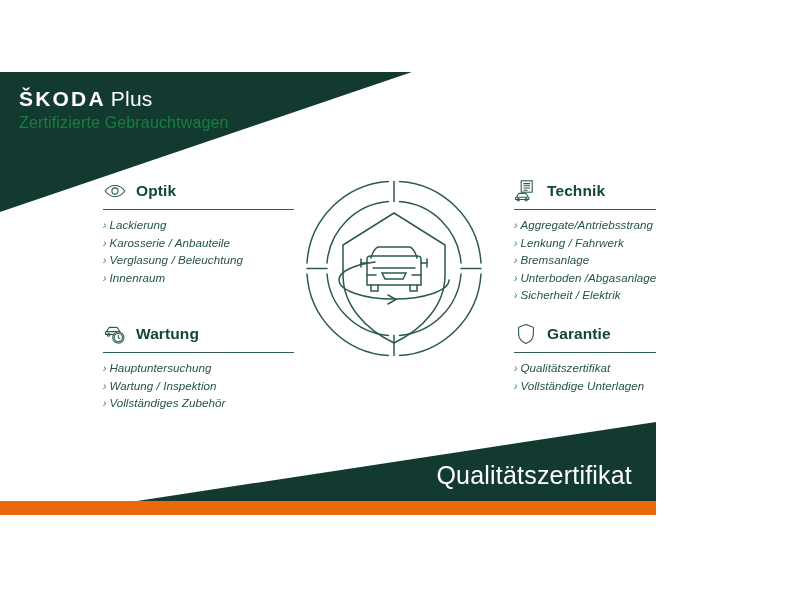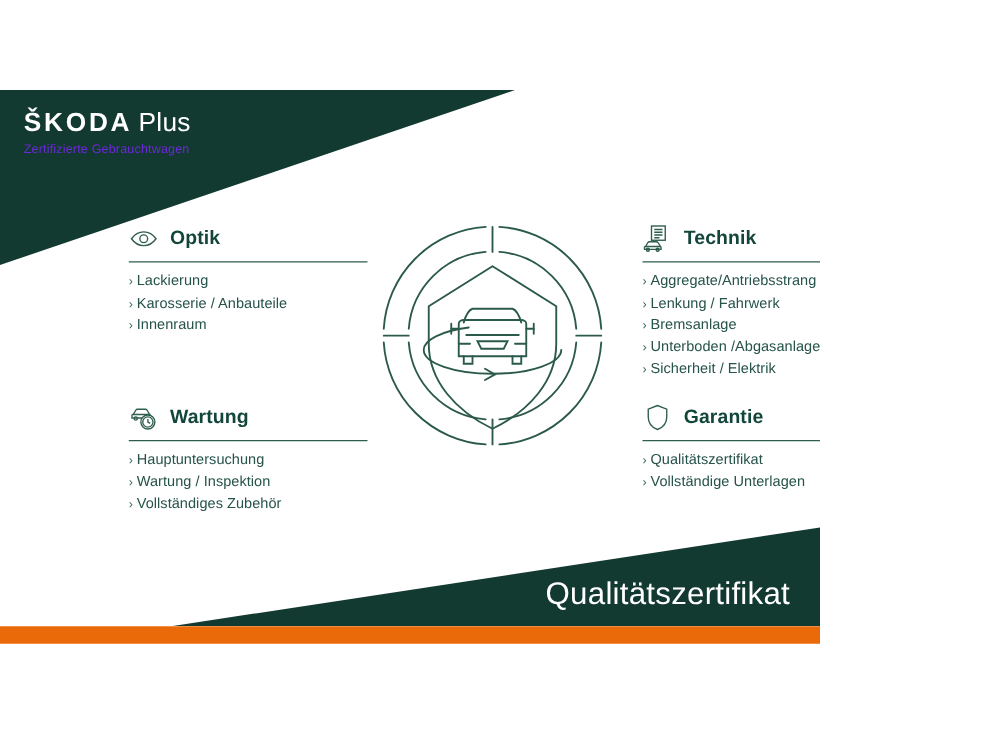--- a/index.html
+++ b/index.html
@@ -57,25 +57,25 @@
     font-size:21px;
   }
   .brand-plus{
     font-weight:300;
     font-size:21px;
     letter-spacing:0.2px;
     margin-left:5px;
   }
   .brand-line2{
     margin-top:6px;
-    font-size:10px;
+    font-size:16px;
     font-weight:300;
     letter-spacing:0.15px;
     white-space:nowrap;
-    color:#6d28d9;
+    color:#15803d;
   }
 
   
   .col{
     position:absolute;
     width:200px;
   }
   .col-left{ left:103px; }
   .col-right{ left:514px; }
 
@@ -114,20 +114,21 @@
     list-style:none;
     margin:7px 0 0 0;
     padding:0;
   }
   .sec-list li{
     font-size:11.6px;
     color:#26534a;
     line-height:16.6px;
     white-space:nowrap;
     letter-spacing:0.05px;
+    font-style:italic;
   }
   .chev{
     color:#3c6b5d;
     margin-right:3px;
     font-size:10px;
   }
 
   
   .emblem{
     position:absolute;
@@ -170,20 +171,21 @@
           <path d="M2.2 12c2.6-3.7 6.1-5.5 9.8-5.5S19.2 8.3 21.8 12c-2.6 3.7-6.1 5.5-9.8 5.5S4.8 15.7 2.2 12z"></path>
           <circle cx="12" cy="12" r="3.1"></circle>
         </svg>
       </span>
       <span class="sec-title">Optik</span>
     </div>
     <div class="sec-rule"></div>
     <ul class="sec-list">
       <li><span class="chev">›</span><span>Lackierung</span></li>
       <li><span class="chev">›</span><span>Karosserie / Anbauteile</span></li>
+      <li><span class="chev">›</span><span>Verglasung / Beleuchtung</span></li>
       <li><span class="chev">›</span><span>Innenraum</span></li>
     </ul>
   </div>
 
   <div class="col col-left sec-wartung">
     <div class="sec-head">
       <span class="sec-icon">
         <svg width="24" height="24" viewBox="0 0 24 24" fill="none" stroke="#2f5d4f" stroke-width="1.1">
           <path d="M2.6 9.6h14.6M3.6 9.6l2-3.4c.3-.5.8-.8 1.4-.8h6.3c.6 0 1.1.3 1.4.8l2 3.4"></path>
           <path d="M2.6 9.6v2.8h14.6V9.6"></path>

